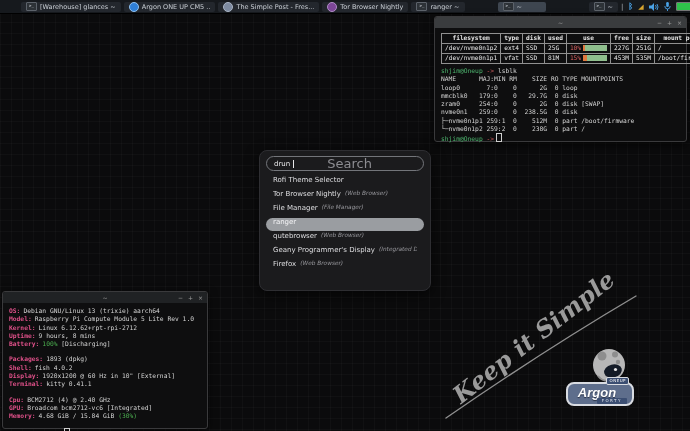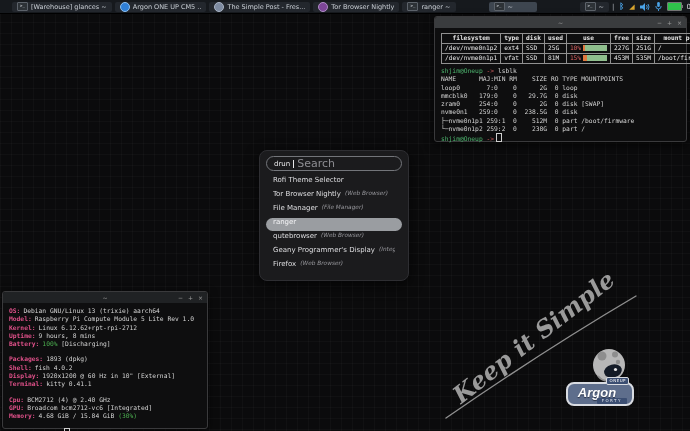--- a/index.html
+++ b/index.html
@@ -7,21 +7,21 @@
        font-family:"DejaVu Sans",sans-serif;position:relative;}
   #screen{position:absolute;inset:0;width:690px;height:431px;
     background:
       linear-gradient(rgba(255,255,255,0.022) 1px, transparent 1px),
       linear-gradient(90deg, rgba(255,255,255,0.022) 1px, transparent 1px),
       #0b0b0c;
     background-size:11px 11px,11px 11px;}
 
   
   .topbar{position:absolute;left:0;top:0;width:690px;height:14px;background:#16191d;
-    border-bottom:1px solid #000;display:flex;align-items:center;padding:0 7px;gap:3px;box-sizing:border-box;}
+    border-bottom:1px solid #000;display:flex;align-items:center;padding:0 16px;gap:3px;box-sizing:border-box;}
   .ws-bar{width:2px;height:8px;background:#d7dbe0;margin-right:2px;}
   .tb-btn{display:flex;align-items:center;gap:3px;background:#23272d;color:#c9ced4;
     height:10px;padding:0 5px;border-radius:2px;font-size:6.5px;white-space:nowrap;line-height:10px;}
   .tb-btn.active{background:#3e4650;min-width:38px;}
   .term-ic{display:inline-block;width:9px;height:7px;background:#2d3237;border:1px solid #5d636b;
     border-radius:1px;color:#d5d9de;font-size:4px;line-height:6px;text-align:center;
     font-family:"DejaVu Sans Mono",monospace;}
   .dot{display:inline-block;width:8px;height:8px;border-radius:50%;}
   .dot.argon{background:#2f7fd6;border:1px solid #8fc0ef;}
   .dot.globe{background:#7d8aa0;border:1px solid #aab4c4;}
@@ -65,28 +65,28 @@
   .cursor-hollow{display:inline-block;width:4px;height:7px;border:1px solid #cfcfcf;
     vertical-align:-1px;margin-left:2px;}
 
   
   .f-line{white-space:pre;}
   .f-gap{height:7px;}
   .f-label{color:#e0518a;font-weight:bold;margin-right:3px;}
   .f-grn{color:#4caf50;}
 
   
-  .launcher{position:absolute;left:259px;top:150px;width:150px;background:#1b1b1d;
-    border:1px solid #2e2e32;border-radius:8px;padding:5px 6px 6px;box-sizing:border-box;
+  .launcher{position:absolute;left:259px;top:150px;width:172px;background:#1b1b1d;
+    border:1px solid #2e2e32;border-radius:8px;padding:5px 6px 16px;box-sizing:border-box;
     box-shadow:0 4px 14px rgba(0,0,0,0.6);}
   .searchbox{border:1px solid #73757a;border-radius:9px;height:13px;display:flex;
     align-items:center;padding:0 7px;gap:2px;margin-bottom:5px;}
   .searchbox .mode{color:#e8e8ea;font-size:7px;}
   .caret{width:1px;height:8px;background:#e8e8ea;margin:0 1px;}
-  .searchbox .ph{color:#8d8d92;font-size:11px;}
+  .searchbox .ph{color:#8d8d92;font-size:13px;margin-left:30px;}
   .item{height:13px;display:flex;gap:4px;padding:0 7px;border-radius:8px;
     margin-bottom:1px;}
   .item .nm{color:#dfdfe2;font-size:7px;white-space:nowrap;}
   .item .ds{color:#97979c;font-size:5.8px;font-style:italic;white-space:nowrap;overflow:hidden;}
   .item.selected{background:#9a9da1;}
   .item.selected .nm{color:#f4f4f6;}
 
   
   .wm{position:absolute;left:428px;top:260px;width:255px;height:165px;pointer-events:none;}
   .logo{position:absolute;left:566px;top:346px;width:86px;height:70px;}

